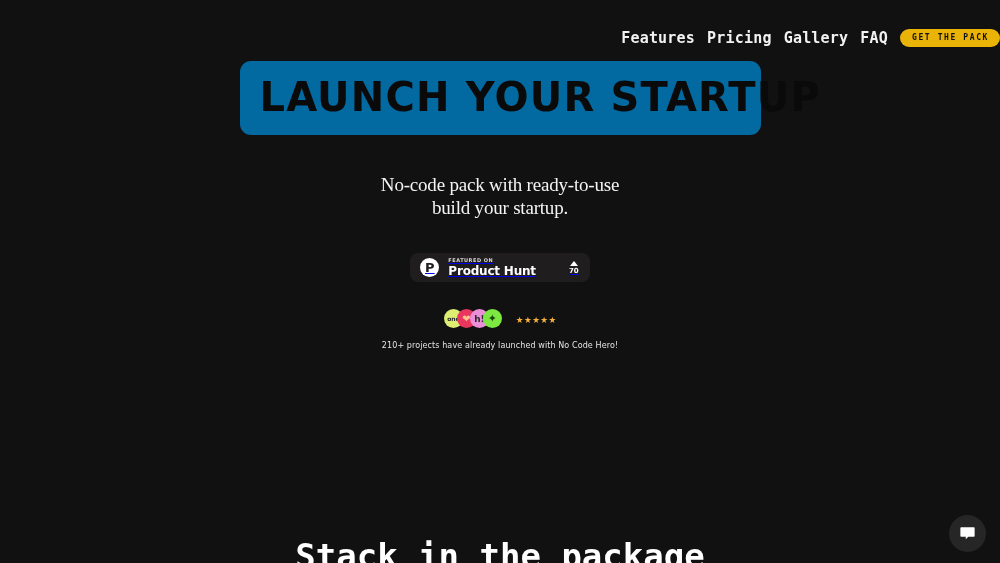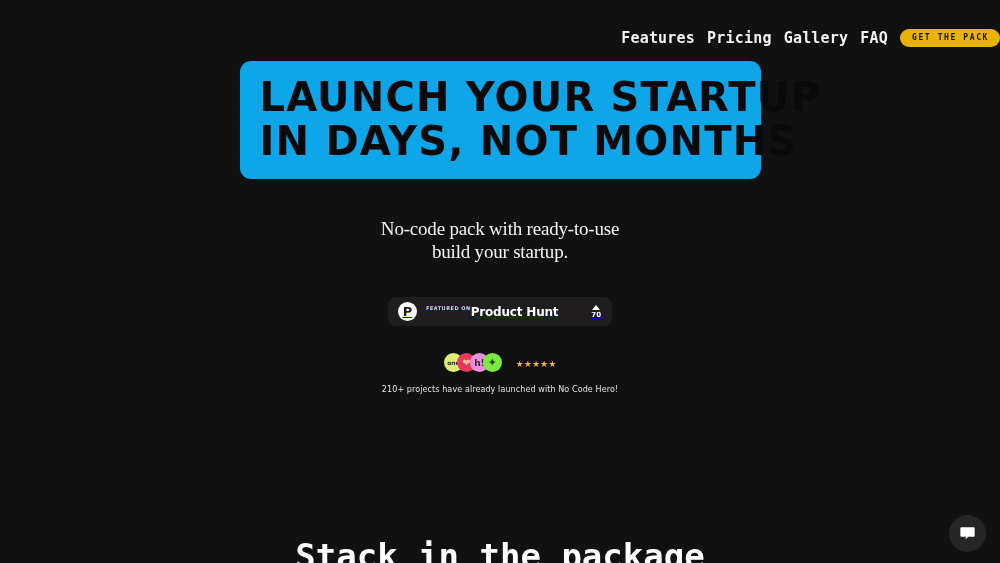--- a/index.html
+++ b/index.html
@@ -54,21 +54,21 @@
   }
 
   
   .hero-wrap {
     display: flex;
     justify-content: center;
     margin-top: 23px;
   }
 
   .hero-banner {
-    background: #0ea5e9;
+    background: #0369a1;
     border-radius: 11px;
     padding: 14px 20px 16px 20px;
     width: 521px;
   }
 
   .hero-line {
     font-family: "DejaVu Sans", sans-serif;
     font-weight: bold;
     font-size: 40px;
     line-height: 44px;
@@ -117,21 +117,21 @@
     display: flex;
     align-items: center;
     justify-content: center;
     font-family: "DejaVu Sans", sans-serif;
     font-size: 13px;
     font-weight: bold;
     flex: 0 0 auto;
     line-height: 1;
   }
 
-  .ph-text { display: flex; flex-direction: row; justify-content: center; }
+  .ph-text { display: flex; flex-direction: column; justify-content: center; }
 
   .ph-featured {
     font-family: "DejaVu Sans", sans-serif;
     font-size: 5px;
     font-weight: bold;
     letter-spacing: 0.5px;
     color: #d8d8d8;
     line-height: 1;
     margin-bottom: 2px;
   }
@@ -256,21 +256,20 @@
   <a class="nav-link" href="#">Features</a>
   <a class="nav-link" href="#">Pricing</a>
   <a class="nav-link" href="#">Gallery</a>
   <a class="nav-link" href="#">FAQ</a>
   <button class="nav-cta">GET THE PACK</button>
 </nav>
 
 <div class="hero-wrap">
   <div class="hero-banner">
     <div class="hero-line">LAUNCH YOUR STARTUP</div>
-    <div class="hero-line">IN DAYS, NOT MONTHS</div>
   </div>
 </div>
 
 <div class="subhead">
   <div>No-code pack with ready-to-use</div>
   <div>build your startup.</div>
 </div>
 
 <div class="ph-wrap">
   <a class="ph-badge" href="#">

